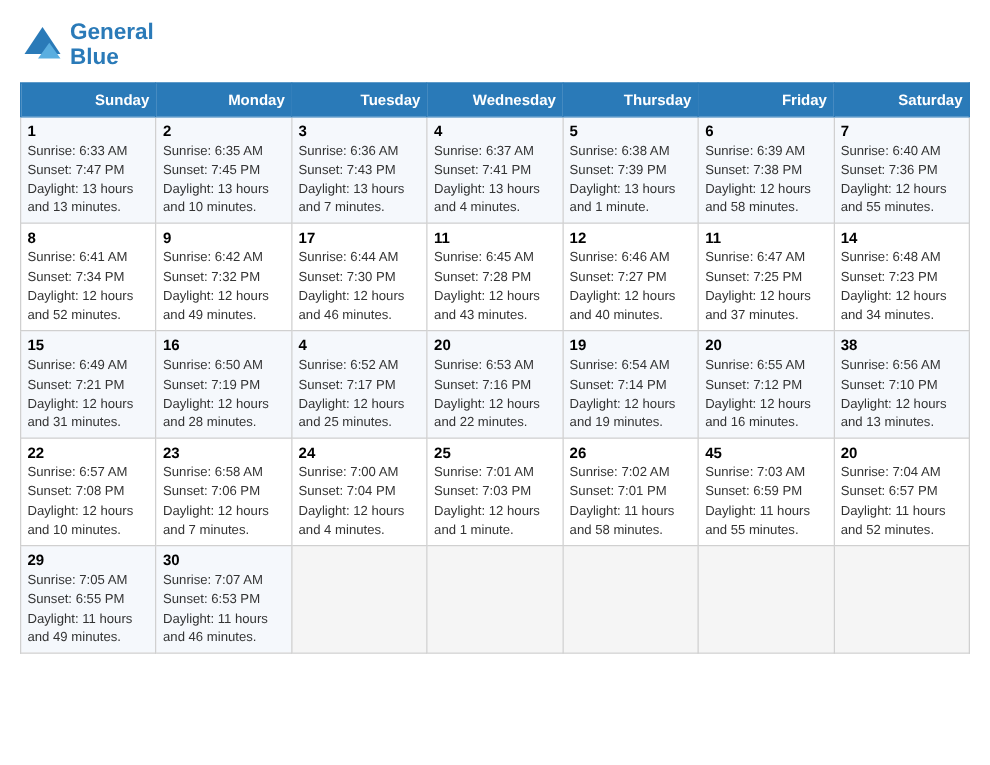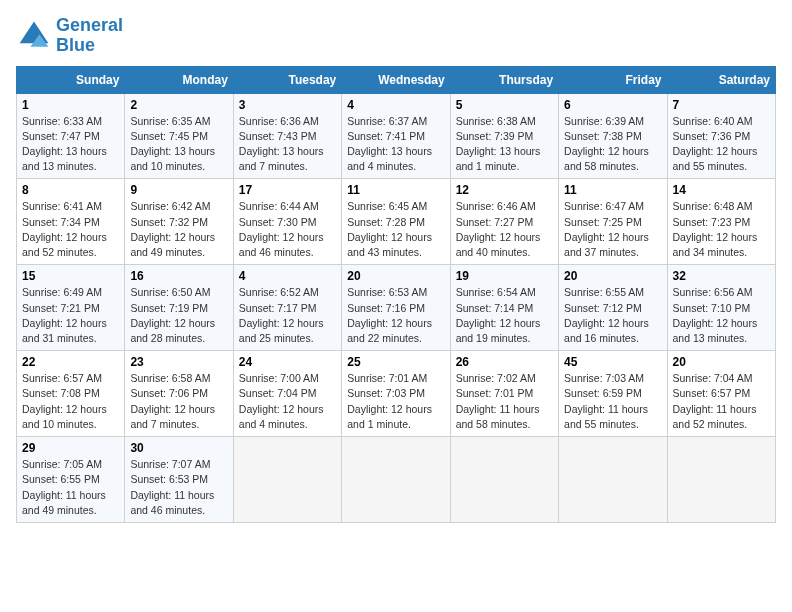--- a/index.html
+++ b/index.html
@@ -282,21 +282,21 @@
       </td>
         <td>
         <span class="day-num">20</span>
         <div class="day-info">
           Sunrise: 6:55 AM<br>
           Sunset: 7:12 PM<br>
           Daylight: 12 hours and 16 minutes.
         </div>
       </td>
         <td>
-        <span class="day-num">32</span>
+        <span class="day-num">38</span>
         <div class="day-info">
           Sunrise: 6:56 AM<br>
           Sunset: 7:10 PM<br>
           Daylight: 12 hours and 13 minutes.
         </div>
       </td>
       </tr>
       <tr>
         <td>
         <span class="day-num">22</span>

